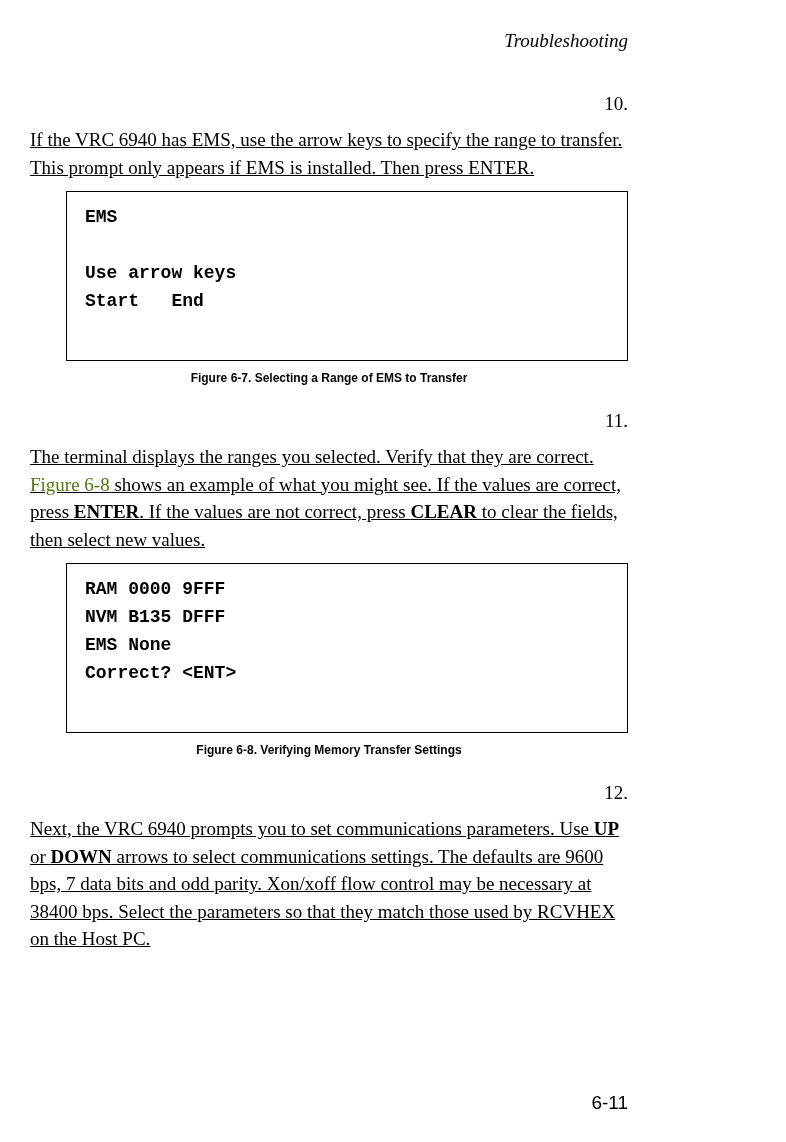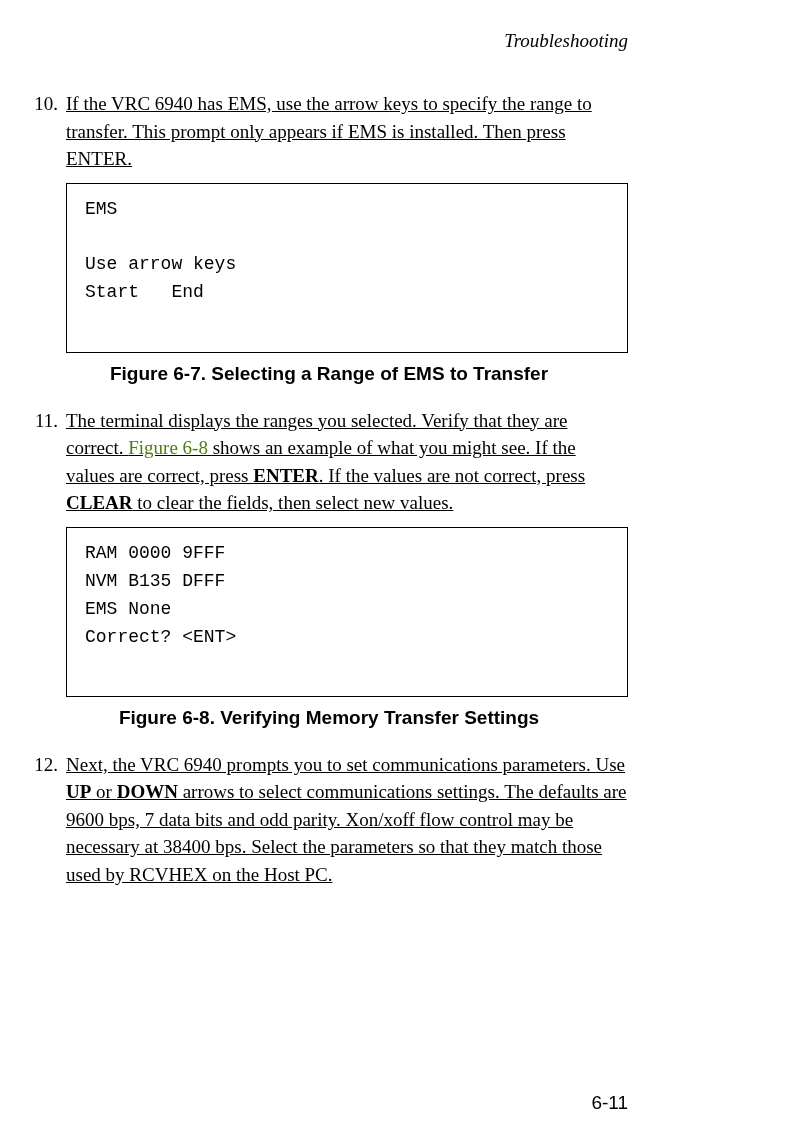--- a/index.html
+++ b/index.html
@@ -24,51 +24,52 @@
     font-style: italic;
     font-size: 19px;
     margin-bottom: 38px;
   }
   .item {
     display: flex;
     gap: 8px;
     font-size: 19px;
     line-height: 1.45;
     margin-bottom: 10px;
+    flex-direction: column;
   }
   .num {
     flex: 0 0 28px;
     text-align: right;
   }
   .body {
     flex: 1;
     text-decoration: underline;
   }
   .monobox-wrap {
     margin-left: 36px;
     margin-top: 6px;
     margin-bottom: 4px;
   }
   .monobox {
     border: 1.5px solid #000;
     padding: 12px 18px 12px 18px;
     font-family: "Courier New", Courier, monospace;
-    font-weight: normal;
+    font-weight: bold;
     font-size: 18px;
     line-height: 1.55;
     white-space: pre;
     height: 170px;
     box-sizing: border-box;
     overflow: hidden;
   }
   .caption {
     text-align: center;
     font-family: Arial, Helvetica, sans-serif;
     font-weight: bold;
-    font-size: 19px;
+    font-size: 12px;
     margin: 10px 0 22px 0;
   }
   .figlink { color: #4d7c0f; }
   .b { font-weight: bold; text-align: right; }
   .pagenum {
     position: absolute;
     right: 50px;
     bottom: 28px;
     font-family: Arial, Helvetica, sans-serif;
     font-size: 19px;

